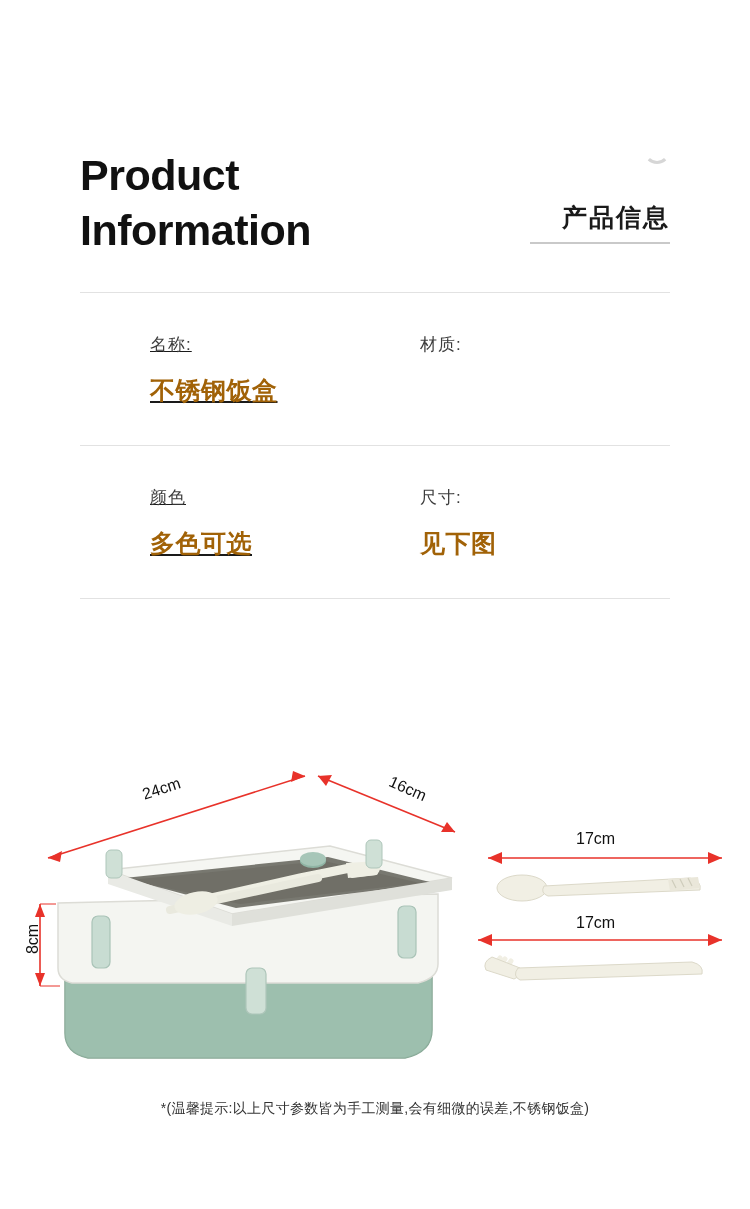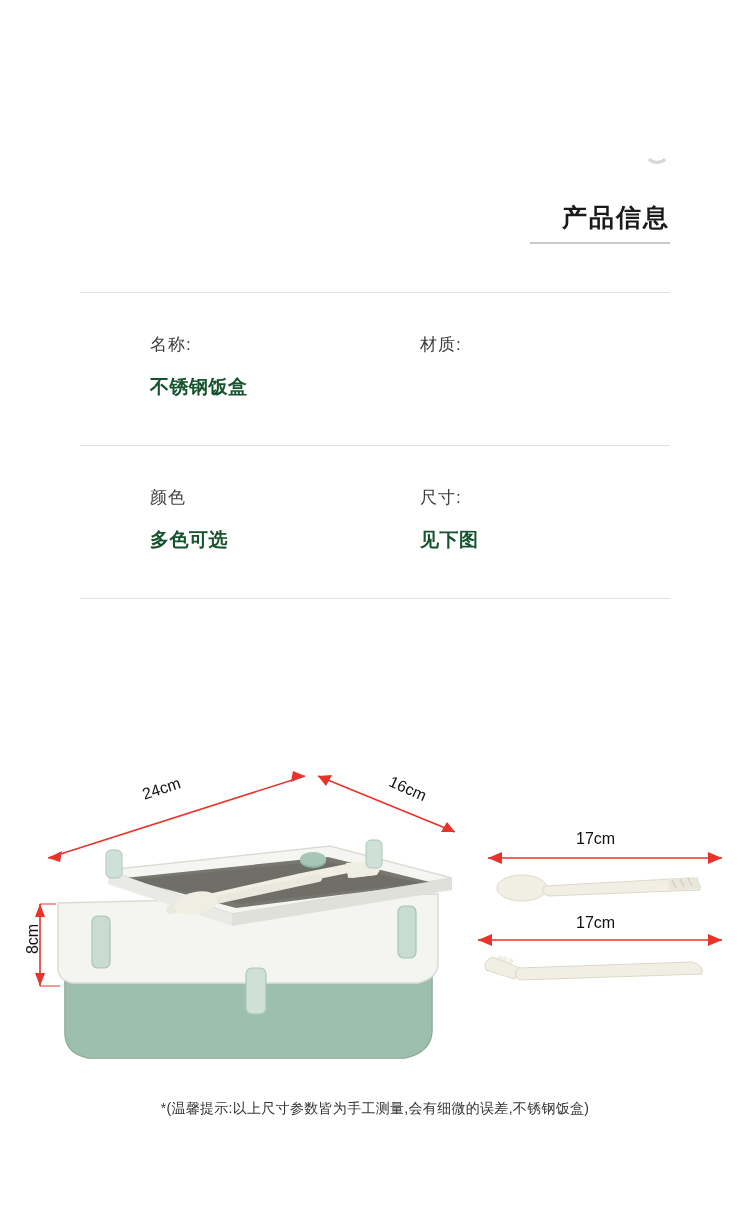--- a/index.html
+++ b/index.html
@@ -75,32 +75,32 @@
     position: absolute;
     left: 80px;
     top: 292px;
     width: 590px;
   }
   .divider {
     width: 100%;
     height: 1px;
     background: #e2e2e2;
   }
-  .cell-a { position: absolute; left: 70px; top: 40px; }
+  .cell-a { position: absolute; left: 70px; top: 40px; text-decoration: underline; }
   .cell-b { position: absolute; left: 340px; top: 40px; }
   .spec-label {
     font-size: 17px;
     color: #3c3c3c;
     margin-bottom: 18px;
     letter-spacing: 1px;
   }
   .spec-value {
-    font-size: 19px;
+    font-size: 25px;
     font-weight: bold;
-    color: #14532d;
+    color: #a16207;
     letter-spacing: 0.5px;
   }
   .row-box { position: relative; height: 152px; }
 
   
   .product-area {
     position: absolute;
     left: 0;
     top: 718px;
     width: 750px;
@@ -127,20 +127,22 @@
     text-align: center;
     font-size: 14px;
     color: #333;
     letter-spacing: 0.3px;
   }
 </style>
 </head>
 <body>
 
 <div class="header">
+  <div class="title-en">Product
+Information</div>
   <div class="corner-mark"></div>
   <div class="title-cn-wrap">
     <div class="title-cn">产品信息</div>
     <div class="title-cn-rule"></div>
   </div>
 </div>
 
 <div class="spec">
   <div class="divider"></div>
 

